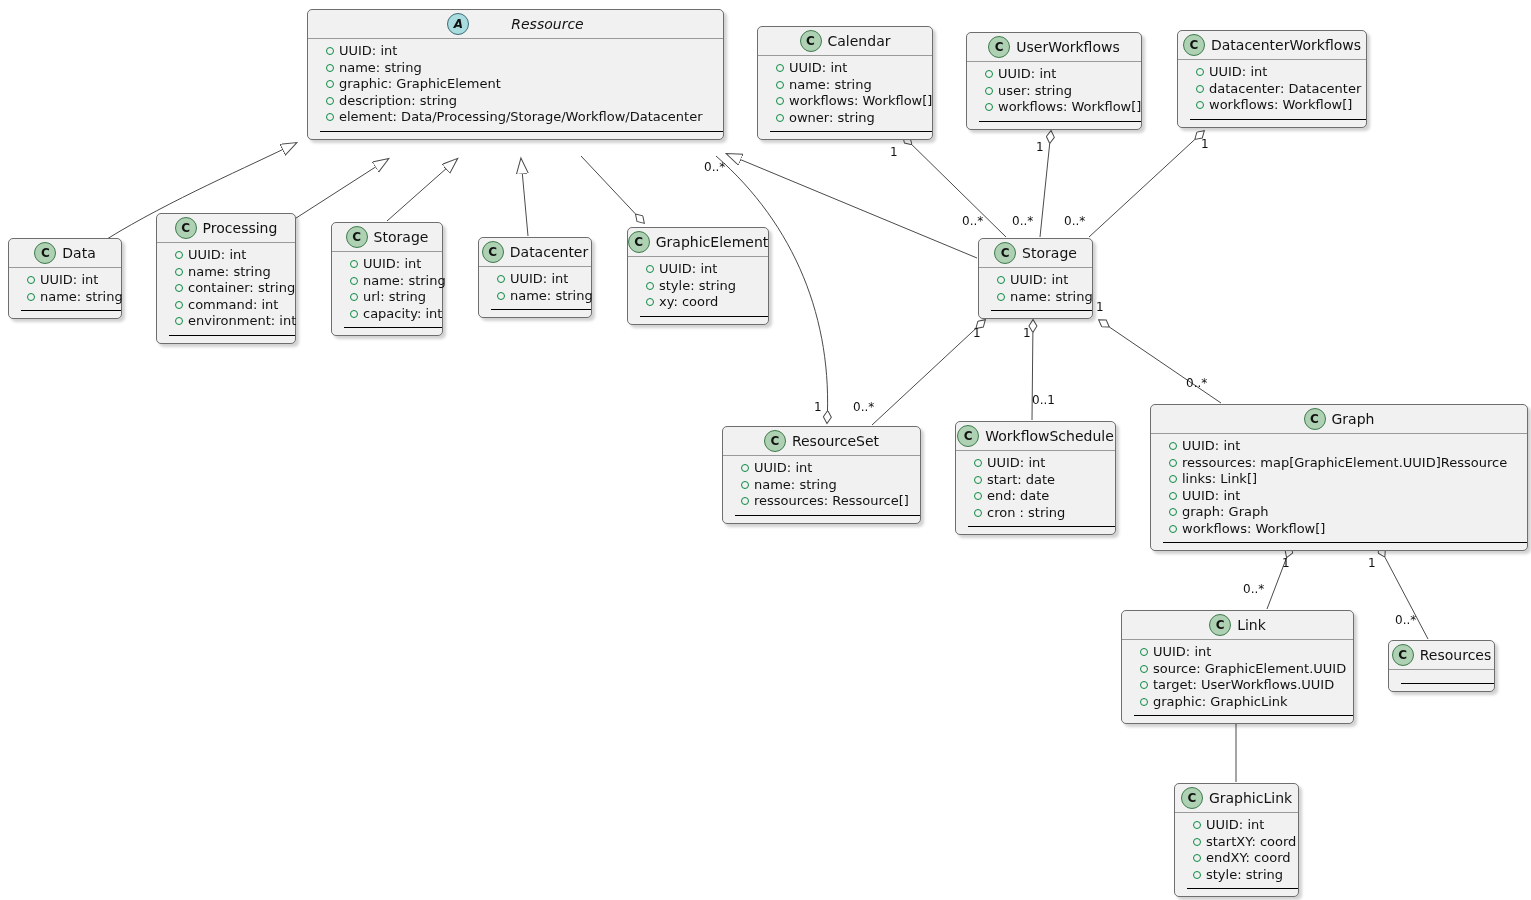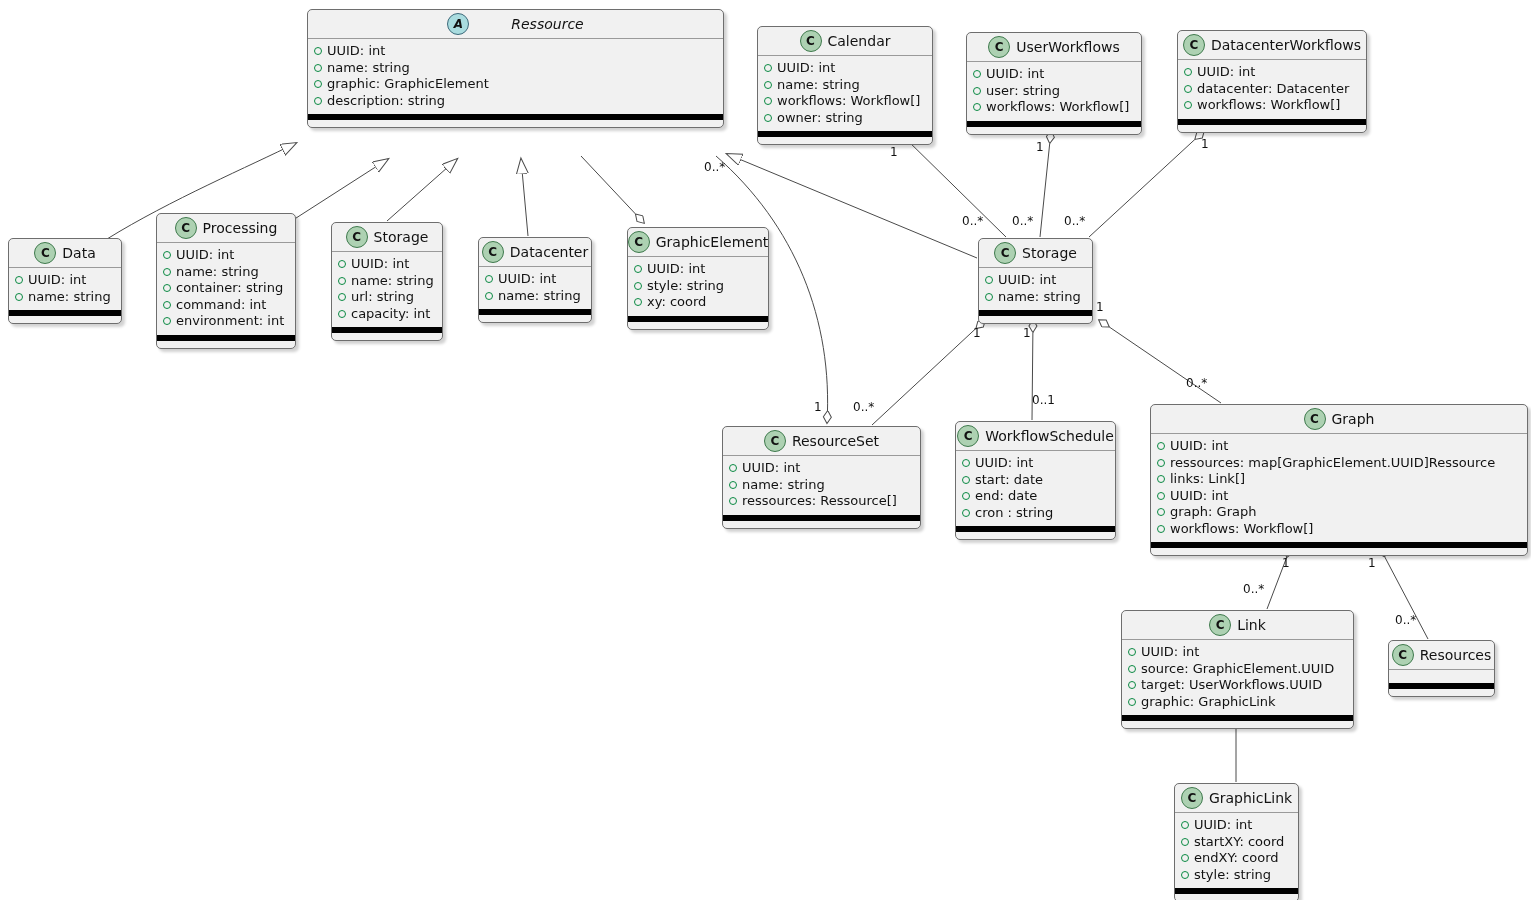--- a/index.html
+++ b/index.html
@@ -19,21 +19,21 @@
     display:flex; align-items:center; justify-content:center; gap:6px;
     padding:3px 7px; border-bottom:1px solid #9a9a9a; font-size:14px; white-space:nowrap;
   }
   .circ {
     width:20px; height:20px; border-radius:50%; background:#ADD1B2;
     border:1px solid #3f7a4d; display:flex; align-items:center; justify-content:center;
     font-weight:bold; font-size:12px; flex:0 0 auto; font-style:normal;
   }
   .abstract .circ { background:#A9DCDF; border-color:#3d6a7a; font-style:italic; }
   .abstract .nm { font-style:italic;margin-left:36px; }
-  .attrs { padding:4px 7px 5px 6px; border-bottom:6px solid #000000; min-height:4px; }
+  .attrs { padding:4px 7px 5px 6px; border-bottom:1px solid #000000; min-height:4px;margin-left:12px; }
   .attr {
     display:flex; align-items:center; gap:5px; font-size:13px;
     line-height:16.5px; white-space:nowrap;
   }
   .dot {
     width:6px; height:6px; border-radius:50%; border:1px solid #0b8a43;
     background:transparent; flex:0 0 auto;
   }
   .meths { height:7px; }
   .mlab { position:absolute; font-size:12px; color:#121212; white-space:nowrap; }
@@ -85,20 +85,24 @@
           <span>name: string</span>
         </div>
       <div class="attr">
           <span class="dot"></span>
           <span>graphic: GraphicElement</span>
         </div>
       <div class="attr">
           <span class="dot"></span>
           <span>description: string</span>
         </div>
+      <div class="attr">
+          <span class="dot"></span>
+          <span>element: Data/Processing/Storage/Workflow/Datacenter</span>
+        </div>
     </div>
     <div class="meths"></div>
   </div>
 
   <div class="cls" style="left:757px; top:26px; width:174px;">
     <div class="hdr">
       <span class="circ">C</span>
       <span class="nm">Calendar</span>
     </div>
     <div class="attrs">

